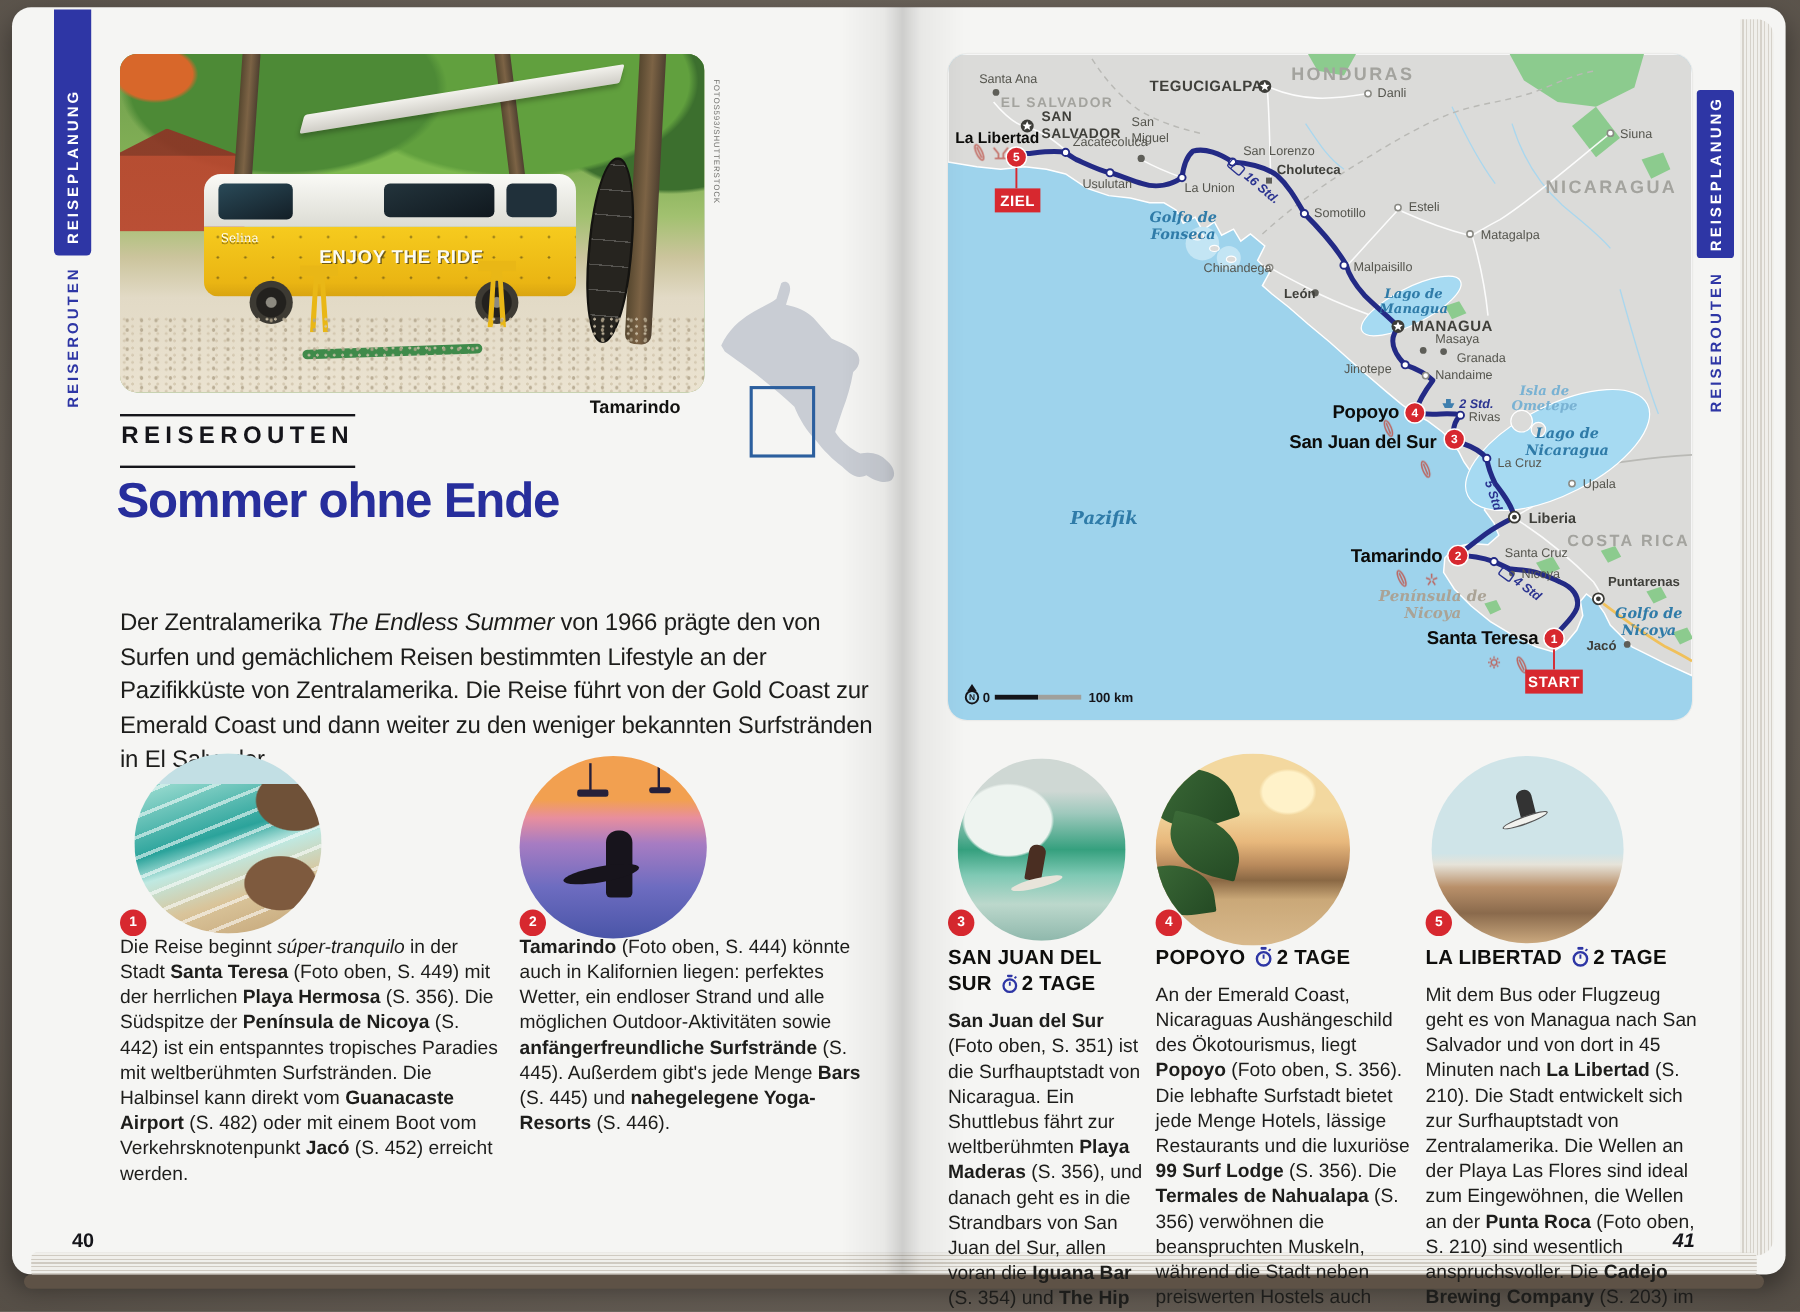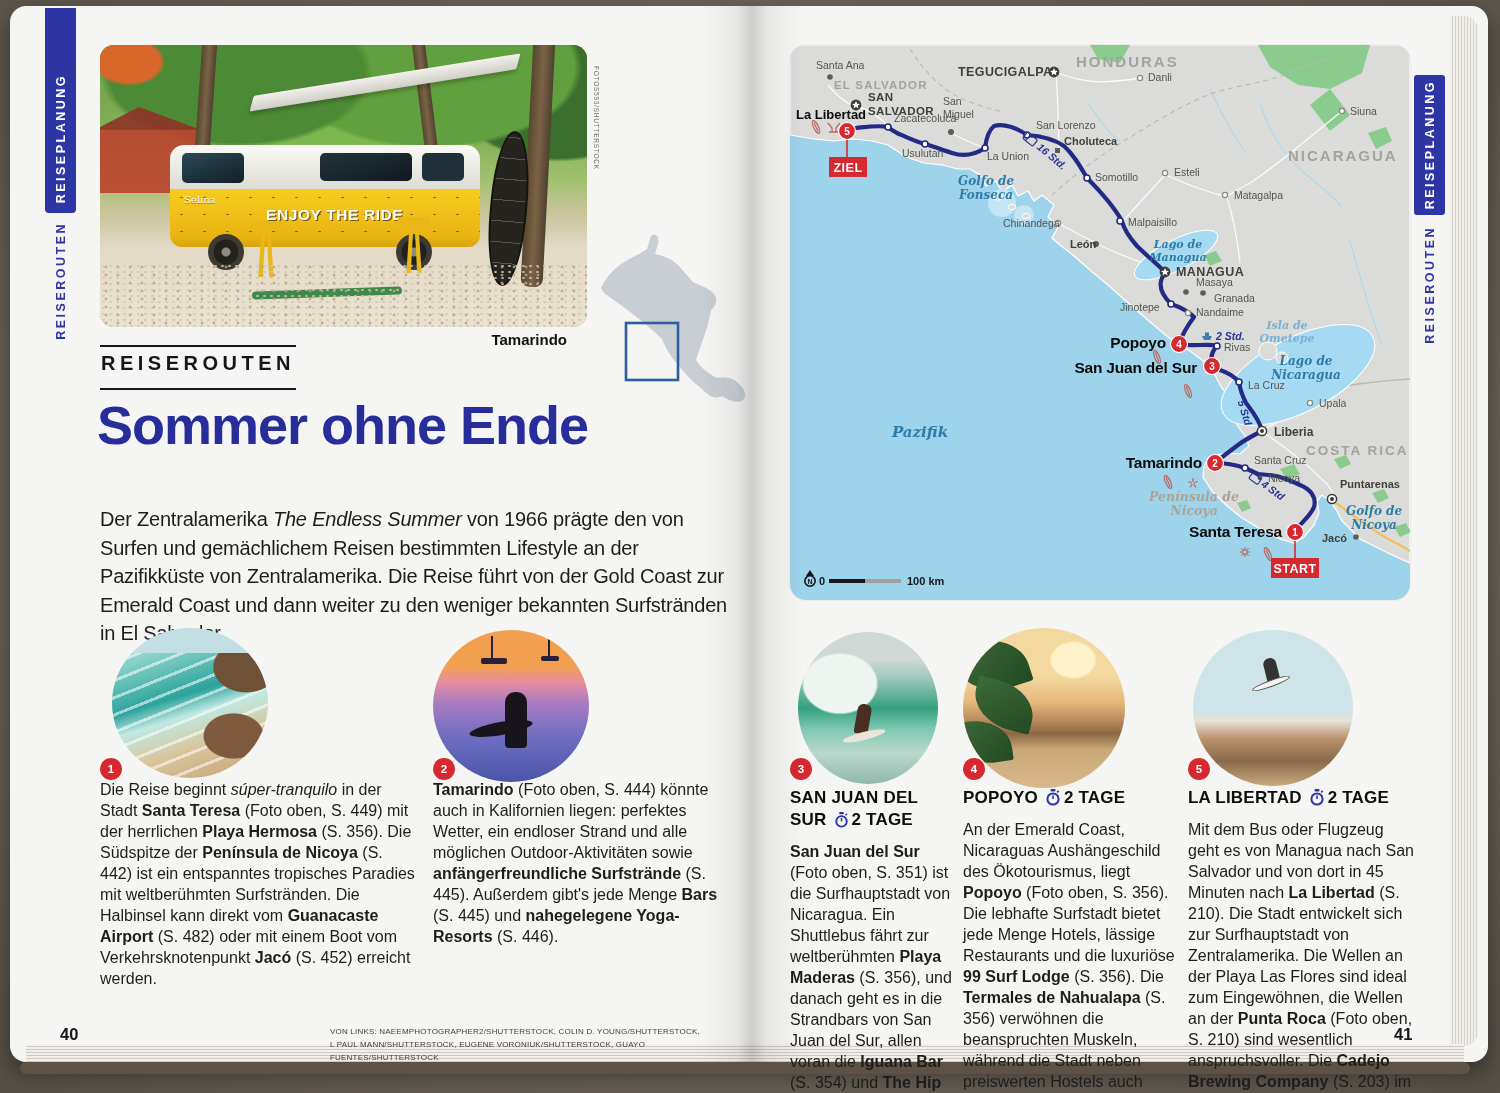--- a/index.html
+++ b/index.html
@@ -74,21 +74,21 @@
   .h-plank{left:152px;top:244px;width:150px;height:8px;background:#3f8a4a;border-radius:4px;transform:rotate(-2deg);}
   .h-gravel{left:0;bottom:0;width:100%;height:64px;opacity:.85;background-image:
     radial-gradient(circle,#b3a68d 1.2px,transparent 1.7px),radial-gradient(circle,#d2c6ae 1px,transparent 1.4px);
     background-size:12px 8px,7px 6px;}
 
   .hero-credit{left:593px;top:66px;writing-mode:vertical-rl;font-size:6.6px;letter-spacing:.7px;color:#72726e;}
   .hero-caption{left:420px;top:331px;width:147px;text-align:right;font-weight:700;font-size:15px;color:#121210;}
 
   .eyebrow-rule{left:100px;width:196px;height:2px;background:#15151a;}
   .eyebrow{left:101px;top:352px;font-size:20px;font-weight:800;letter-spacing:4.5px;color:#15151a;}
-  .title{left:97px;top:394px;font-size:54px;font-weight:800;letter-spacing:-1px;color:#272e9c;}
+  .title{left:97px;top:394px;font-size:41px;font-weight:800;letter-spacing:-1px;color:#272e9c;}
   .meta{left:100px;top:470px;font-size:18.5px;color:#1c1c1a;}
   .meta b{font-weight:800;}
   .meta .gap{display:inline-block;width:56px;}
   .intro{left:100px;top:505px;width:645px;font-size:20px;line-height:1.43;letter-spacing:-.2px;color:#1d1d1b;}
 
   
   .circ{border-radius:50%;overflow:hidden;position:absolute;}
   .c1{left:112px;top:628px;width:156px;height:150px;background:
     linear-gradient(180deg,#c2dfe4 0 17%,transparent 17%),
     radial-gradient(70px 54px at 86% 26%, #6f5138 0 46%, transparent 48%),
@@ -129,21 +129,21 @@
   .col3{left:790px;width:168px;} .col4{left:963px;width:213px;} .col5{left:1188px;width:231px;}
   .badge{width:22px;height:22px;border-radius:50%;background:#d7282f;color:#fff;font-weight:800;font-size:11.5px;
     display:flex;align-items:center;justify-content:center;}
   .sec h3{margin:7px 0 8px 0;font-size:17px;font-weight:800;letter-spacing:.2px;color:#0e0e0c;line-height:1.3;}
   .sw{display:inline-block;vertical-align:-3px;margin:0 3px 0 7px;}
   .sec p{margin:0;font-size:16px;line-height:1.31;color:#1d1d1b;}
   .sec p span[data-b]{font-weight:800;}
 
   .credits{left:330px;top:1026px;width:390px;font-size:8px;line-height:1.6;letter-spacing:.2px;color:#403f3b;}
   .pageno{font-size:16.5px;font-weight:800;color:#15151a;}
-  .pn-l{left:60px;top:1025px;} .pn-r{left:1394px;top:1025px;}
+  .pn-l{left:60px;top:1025px;} .pn-r{left:1394px;top:1025px;font-style:italic;}
 
   
   .mapwrap{left:790px;top:45px;width:620px;height:555px;border-radius:16px;overflow:hidden;box-shadow:0 0 0 1px rgba(0,0,0,.04);}
   svg text{font-family:"Liberation Sans","DejaVu Sans",sans-serif;}
   .m-country{font-size:15px;font-weight:600;fill:#a3a39e;letter-spacing:2px;}
   .m-country-sm{font-size:11.5px;font-weight:600;fill:#a3a39e;letter-spacing:1.2px;}
   .m-cap{font-size:12.5px;font-weight:700;fill:#3f3f3a;letter-spacing:.4px;}
   .m-city{font-size:10.5px;font-weight:500;fill:#55554e;}
   .m-city-b{font-size:11px;font-weight:700;fill:#3f3f3a;}
   .m-stop{font-size:15.5px;font-weight:800;fill:#0c0c0a;letter-spacing:-.2px;}
@@ -273,24 +273,20 @@
     <div class="badge">5</div>
     <h3><span>LA LIBERTAD</span><span class="sw"><svg width="16" height="17" viewBox="0 0 16 17">
             <rect x="5.5" y="0" width="5" height="2.4" rx="1" fill="#2e36a5"></rect>
             <line x1="12.2" y1="3.4" x2="13.8" y2="1.9" stroke="#2e36a5" stroke-width="1.6"></line>
             <circle cx="8" cy="10" r="5.6" fill="none" stroke="#2e36a5" stroke-width="2"></circle>
             <line x1="8" y1="10" x2="8" y2="6.4" stroke="#2e36a5" stroke-width="1.6"></line>
           </svg></span><span>2 TAGE</span></h3>
     <p><span>Mit dem Bus oder Flugzeug geht es von Managua nach San Salvador und von dort in 45 Minuten nach </span><span data-b="1">La Libertad</span><span> (S. 210). Die Stadt entwickelt sich zur Surfhauptstadt von Zentralamerika. Die Wellen an der Playa Las Flores sind ideal zum Eingewöhnen, die Wellen an der </span><span data-b="1">Punta Roca</span><span> (Foto oben, S. 210) sind wesentlich anspruchsvoller. Die </span><span data-b="1">Cadejo Brewing Company</span><span> (S. 203) im benachbarten El Sunzal ist bekannt für ihr süffiges Suegra IPA.</span></p>
   </div>
 
-  <div class="credits abs">
-    <div>VON LINKS: NAEEMPHOTOGRAPHER2/SHUTTERSTOCK, COLIN D. YOUNG/SHUTTERSTOCK,</div>
-    <div>L PAUL MANN/SHUTTERSTOCK, EUGENE VORONIUK/SHUTTERSTOCK, GUAYO FUENTES/SHUTTERSTOCK</div>
-  </div>
   <div class="pageno pn-l abs">40</div>
   <div class="pageno pn-r abs">41</div>
 
   <div class="mapwrap abs">
   <svg width="620" height="555" viewBox="0 0 620 555">
     <rect x="0" y="0" width="620" height="555" fill="#9ed3ec"></rect>
     <path fill="#dbdbd9" stroke="#ffffff" stroke-width="1.2" d="M0,0 H620 V518 L598,508 578,498 570,494 562,486 552,476 547,466 540,456 532,450 527,456 529,468 524,480 514,492 504,498 490,494 472,485 452,473 436,460 422,446 413,432 414,420 422,411 436,408 450,409 459,401 455,391 447,380 452,370 445,360 437,350 430,340 426,332 421,324 412,315 400,306 389,300 378,292 366,282 352,270 336,256 318,240 300,225 284,211 270,200 262,193 268,182 258,172 264,160 252,150 244,156 238,146 228,151 222,140 212,147 206,136 196,141 190,130 180,124 168,124 152,120 134,118 116,112 98,100 82,96 64,94 44,96 24,94 0,90 Z"></path>
 
     <circle cx="212" cy="158" r="14" fill="#c3e5f4"></circle>
     <circle cx="234" cy="170" r="10" fill="#c3e5f4"></circle>

